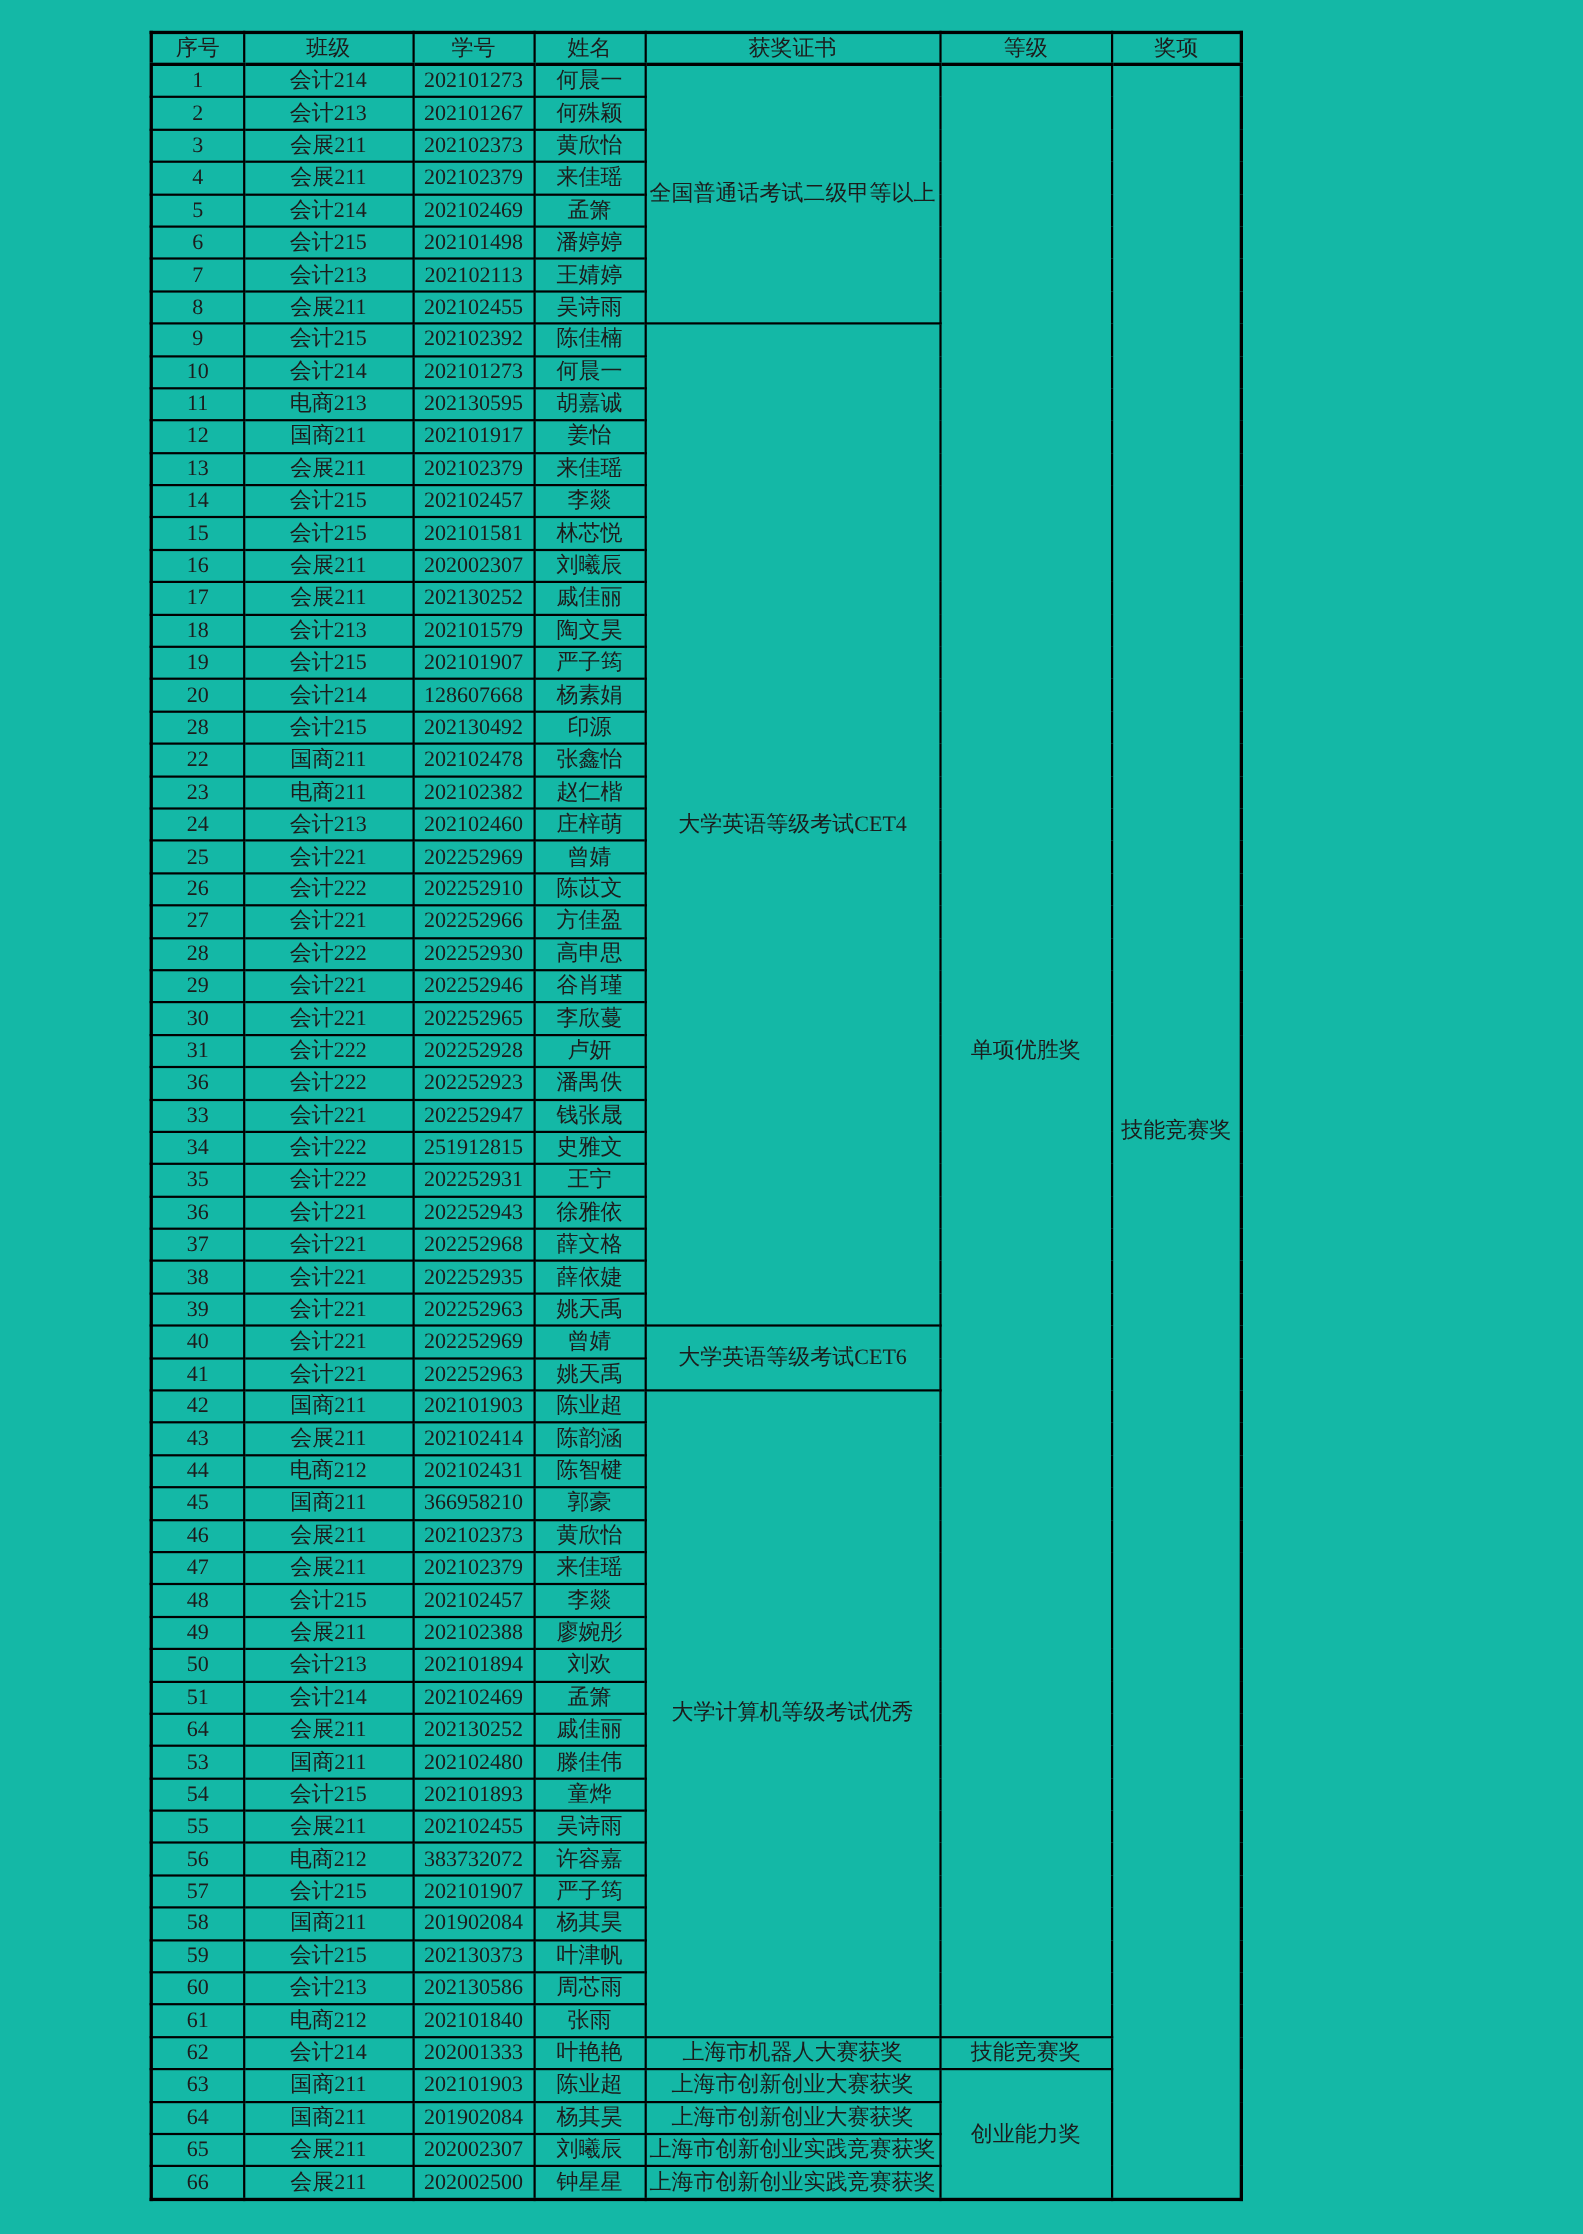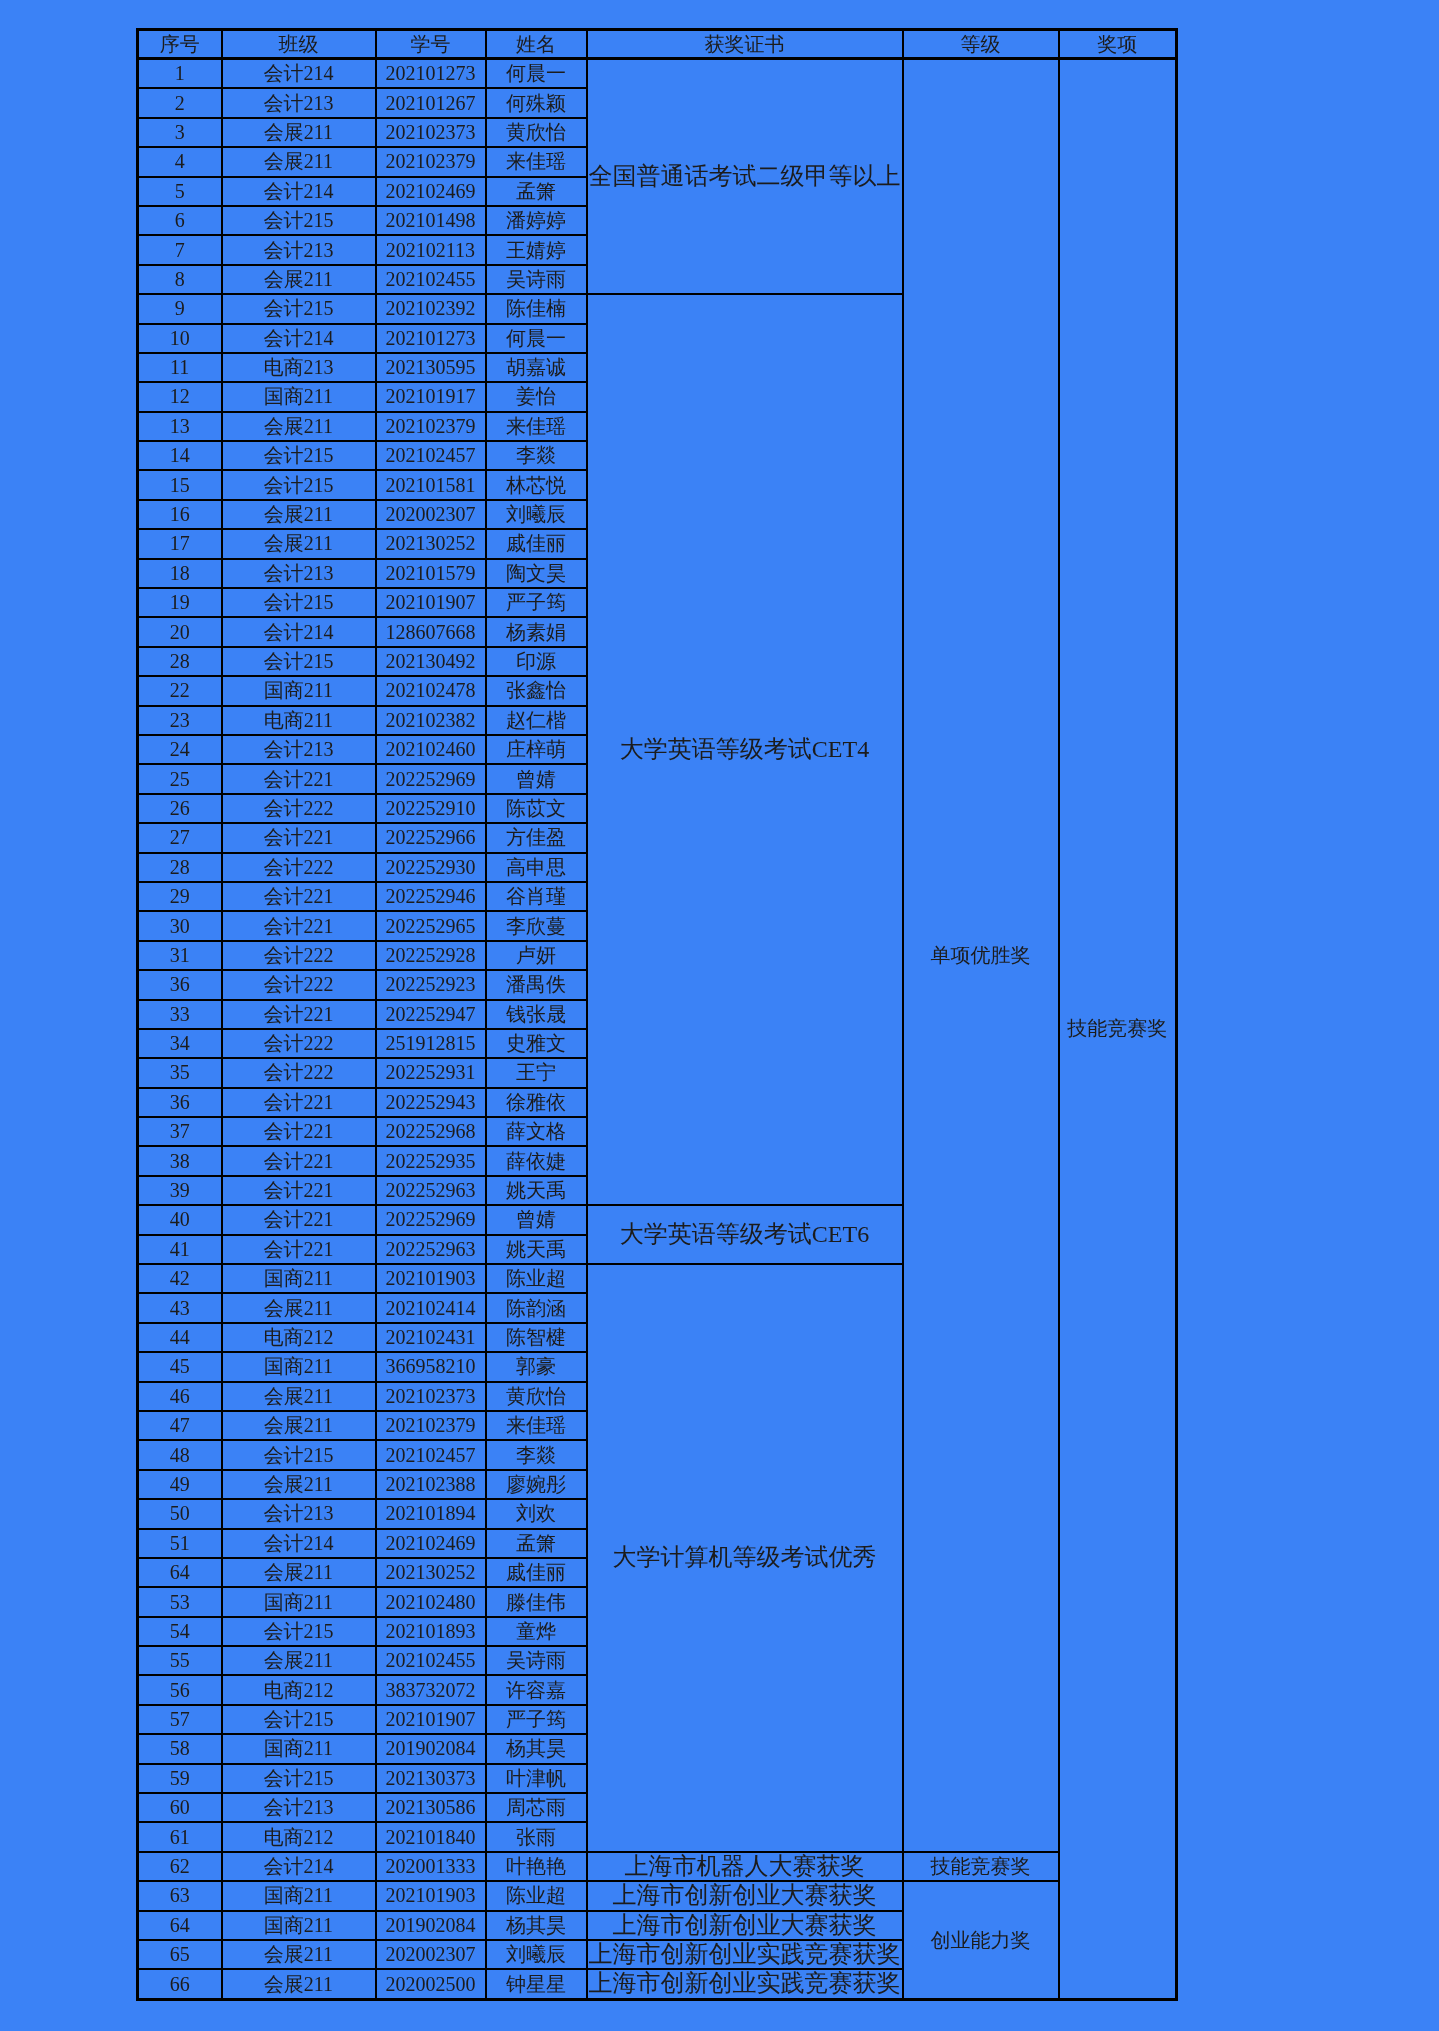--- a/index.html
+++ b/index.html
@@ -1,20 +1,20 @@
 <!DOCTYPE html>
 <html><head>
 <meta charset="utf-8">
 <style>
   html, body { margin: 0; padding: 0; background: #e8e8e8; }
   .page {
     position: relative;
     width: 1439px;
     height: 2031px;
-    background: #3b82f6;
+    background: #14b8a6;
     overflow: hidden;
     font-family: "Liberation Serif", "DejaVu Serif", serif;
     color: #1c1c1c;
   }
   table.awards {
     position: absolute;
     left: 136px;
     top: 28px;
     border-collapse: collapse;
     table-layout: fixed;
@@ -36,21 +36,21 @@
     line-height: 1.05;
     white-space: nowrap;
     font-weight: normal;
     overflow: visible;
   }
   table.awards thead th {
     height: 26px;
     border-bottom: 3px solid #000;
   }
   table.awards tbody td { height: 27.4px; }
-  table.awards td.cell-cert  { font-size: 24px; }
+  table.awards td.cell-cert  { font-size: 20px; }
 </style>
 </head>
 <body>
 
 <div class="page">
   <table class="awards">
     <colgroup>
       <col class="c-no">
         <col class="c-class">
         <col class="c-id">

